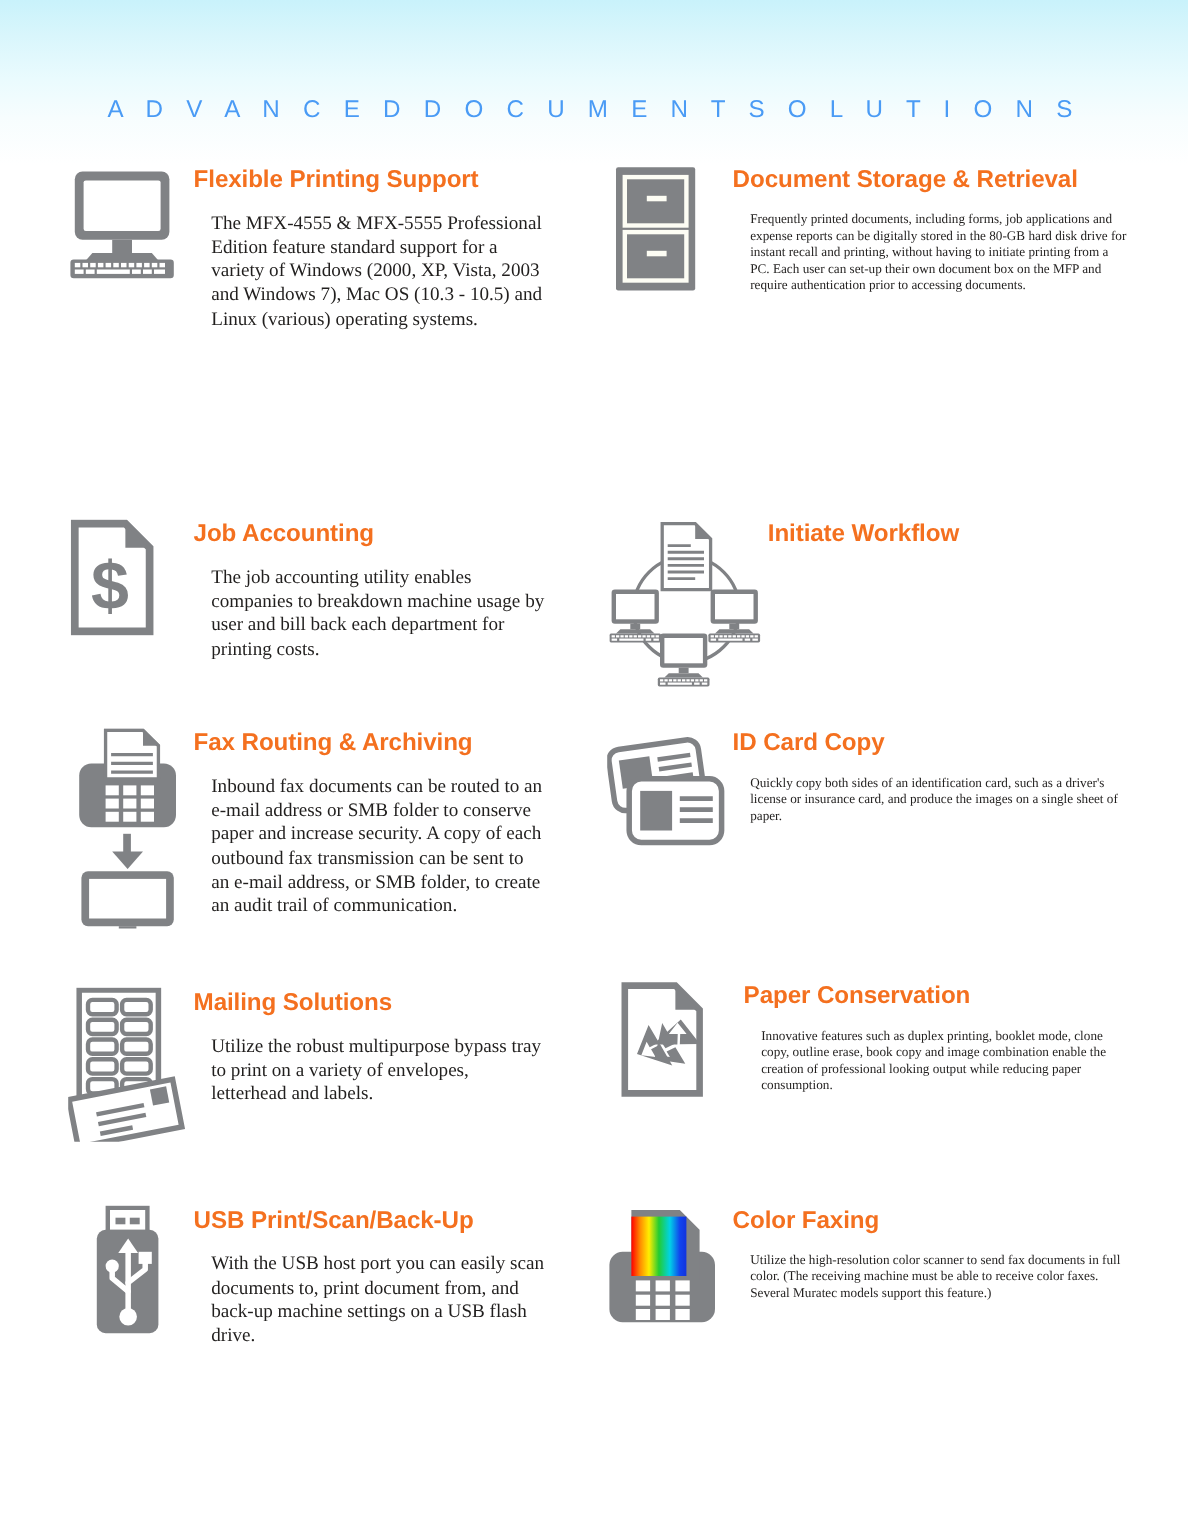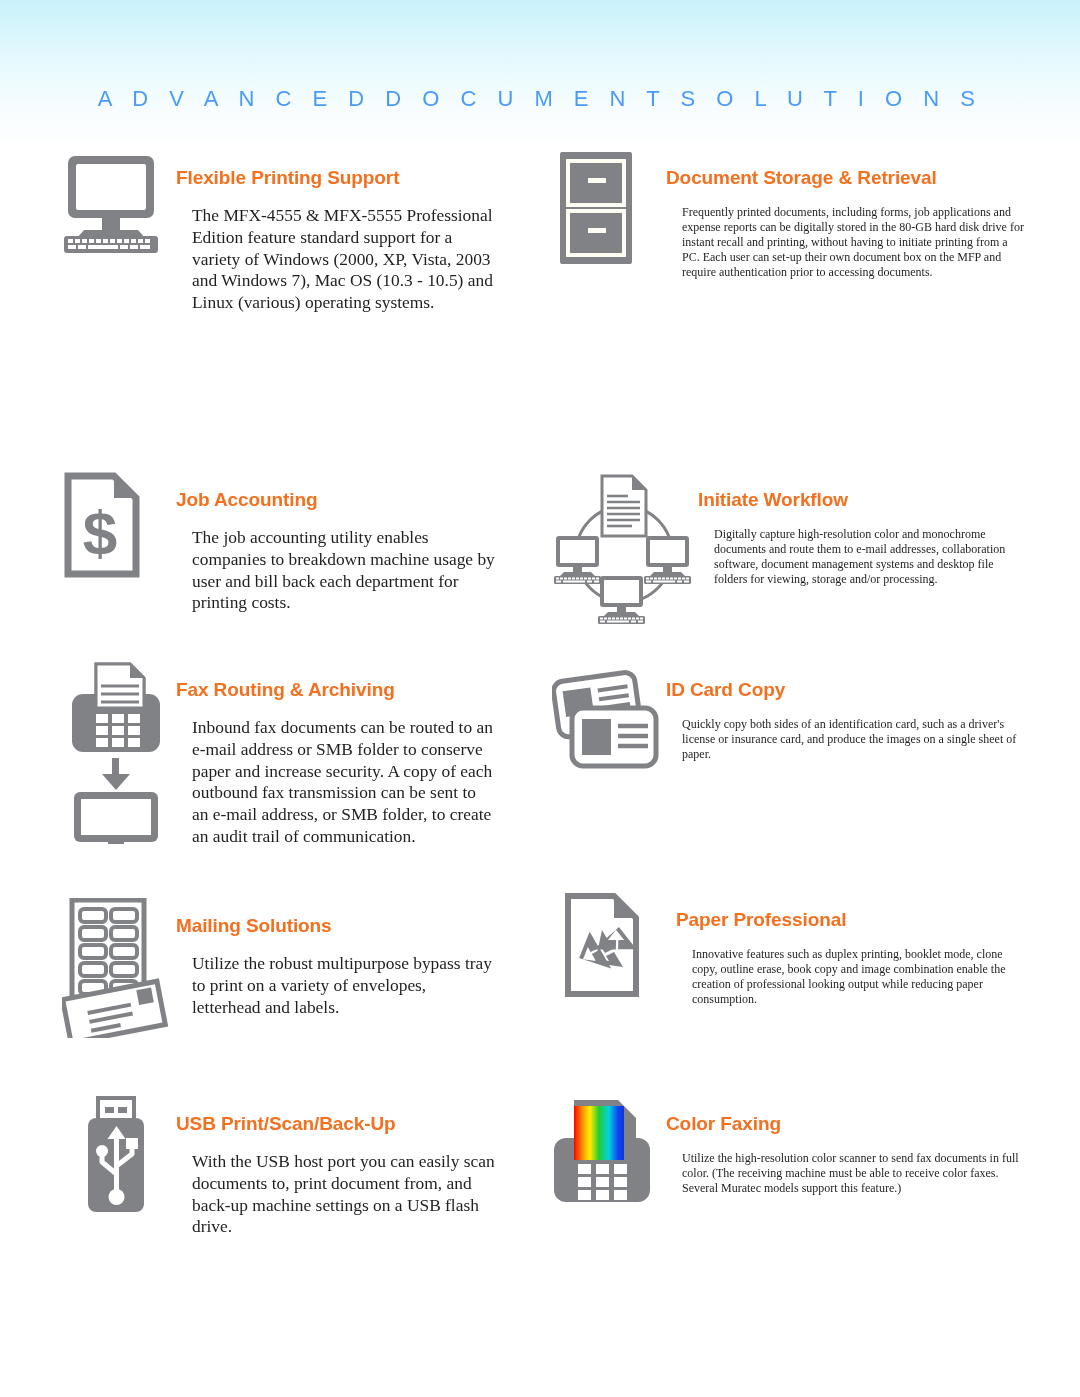--- a/index.html
+++ b/index.html
@@ -36,24 +36,24 @@
   .cell.right{left:552px;width:490px;}
 
   .icon-wrap{
     position:absolute;left:0;top:0;width:110px;
   }
   .body-wrap{margin-left:114px;}
 
   .f-title{
     font-family:"Liberation Sans", sans-serif;
     font-weight:bold;
-    font-size:19px;
+    font-size:22px;
     color:#f4701f;
     letter-spacing:-0.1px;
-    margin:17px 0 3px 0;
+    margin:0 0 3px 0;
     line-height:1.18;
   }
   .f-text{
     font-family:"Liberation Serif", serif;
     font-size:17.4px;
     line-height:1.245;
     color:#211f1e;
     margin:16px;
   }
   .cell.right .f-text{font-size:12px;}
@@ -231,21 +231,20 @@
                 <rect x="0" y="89" width="10" height="4"></rect>
                   <rect x="14" y="89" width="44" height="4"></rect>
                 <rect x="62" y="89" width="10" height="4"></rect>
                   <rect x="76" y="89" width="10" height="4"></rect>
               </g>
             </g>
           </svg>
         </div>
         <div class="body-wrap" style="margin-left:146px;">
           <h2 class="f-title">Initiate Workflow</h2>
-          <p class="f-text">Digitally capture high-resolution color and monochrome documents and route them to e-mail addresses, collaboration software, document management systems and desktop file folders for viewing, storage and/or processing.</p>
         </div>
       </div>
 
     </div>
 
     <div class="row" style="height:230px;">
 
       <div class="cell left" style="top:76px;">
         <div class="icon-wrap" style="left:6px;">
           <svg width="104" height="182" viewBox="0 0 104 182">
@@ -389,21 +388,21 @@
             <path d="M52 4 v22 h22 z" fill="#808285"></path>
 
             <g fill="#808285">
               <path d="M40 38 l11 19 -8 4 -4 -6 -5 12 13 2 -3 -5 8 -4 9 15 -28 -4 z"></path>
               <path d="M57 52 l-11 19 8 5 4 -7 5 12 -13 2 3 -5 -8 -5 -9 16 28 -4 z" transform="rotate(120 46 62)"></path>
               <path d="M57 52 l-11 19 8 5 4 -7 5 12 -13 2 3 -5 -8 -5 -9 16 28 -4 z" transform="rotate(240 46 62)"></path>
             </g>
           </svg>
         </div>
         <div class="body-wrap" style="margin-left:124px;">
-          <h2 class="f-title">Paper Professional</h2>
+          <h2 class="f-title">Paper Conservation</h2>
           <p class="f-text">Innovative features such as duplex printing, booklet mode, clone copy, outline erase, book copy and image combination enable the creation of professional looking output while reducing paper consumption.</p>
         </div>
       </div>
 
     </div>
 
     <div class="row" style="height:200px;">
 
       <div class="cell left" style="top:80px;">
         <div class="icon-wrap" style="left:22px;">

